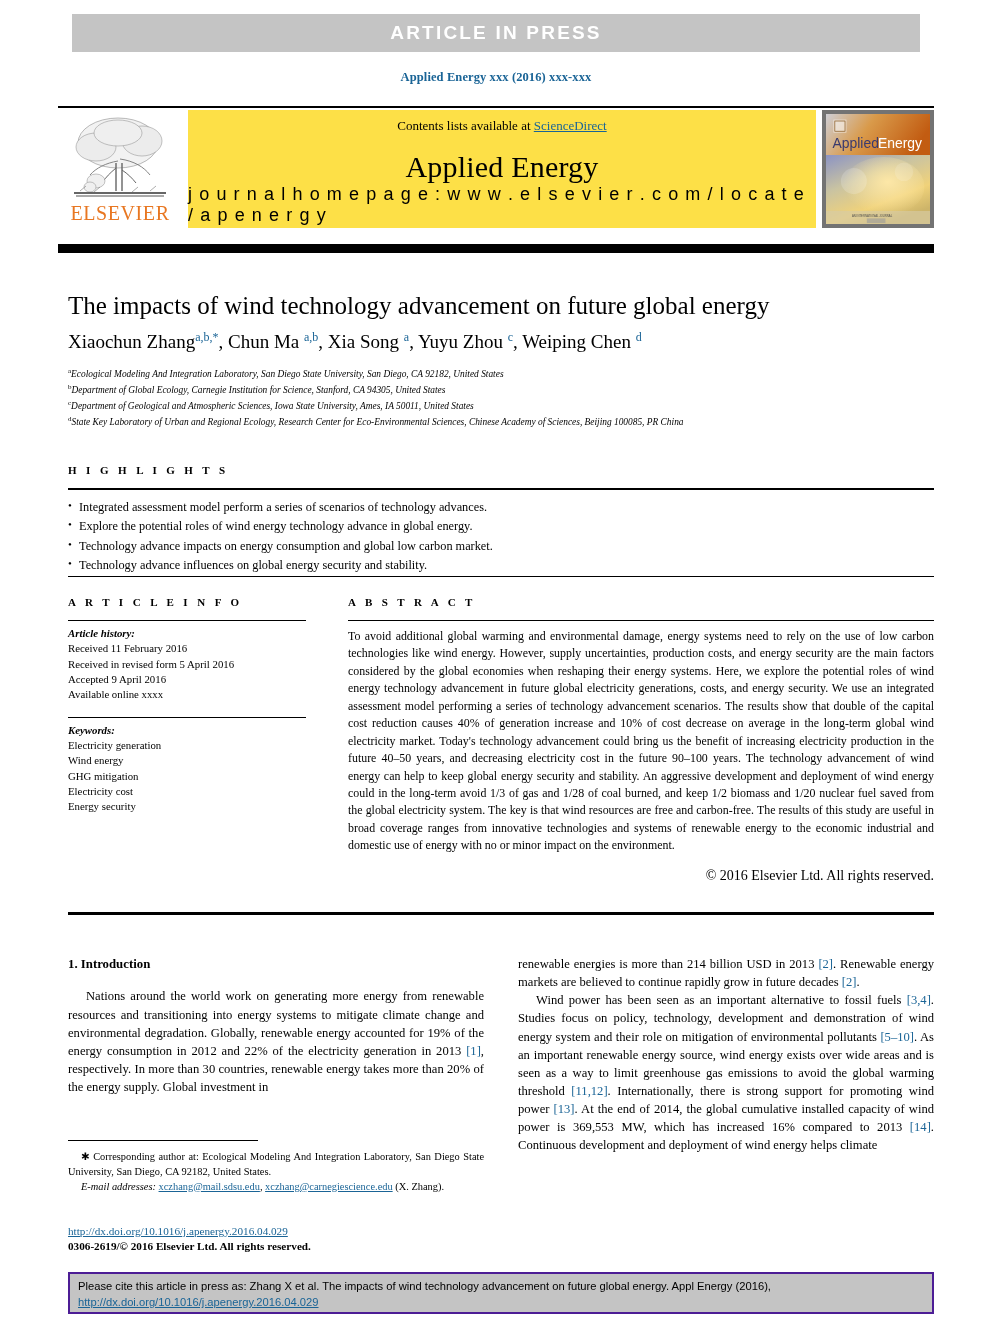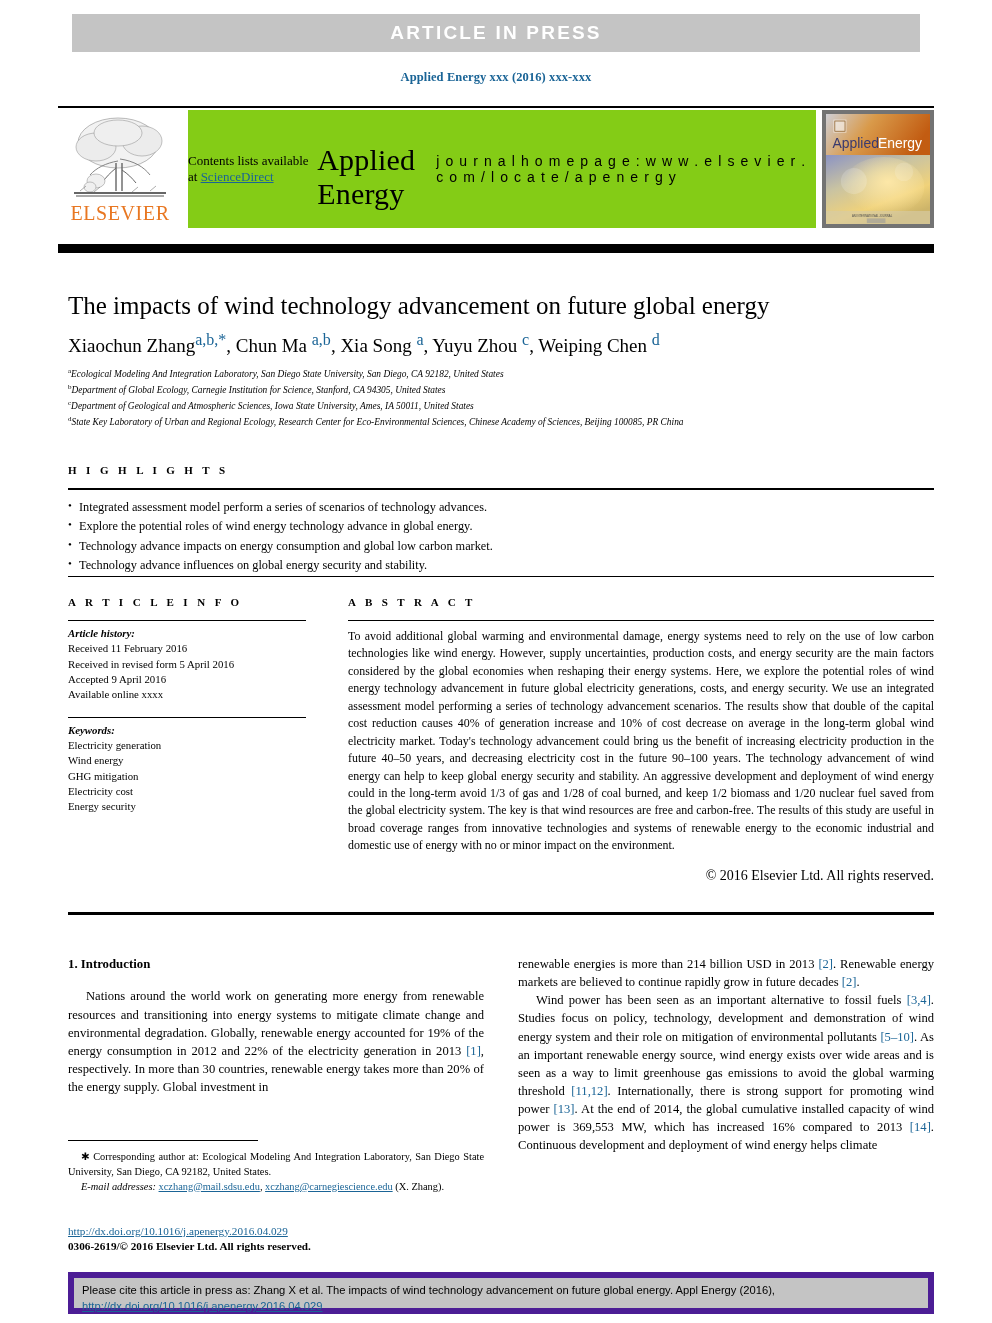--- a/index.html
+++ b/index.html
@@ -64,40 +64,40 @@
   .elsevier-word {
     font-family: "Liberation Serif", serif;
     font-size: 20px;
     letter-spacing: 0.6px;
     color: #e87722;
     line-height: 1;
     margin-top: -2px;
   }
   .masthead-center {
     flex: 1 1 auto;
-    background: #84cc16;
-    display: flex; 
+    background: #fde047;
+    display: flex; flex-direction: column;
     align-items: center; justify-content: space-between;
     padding: 8px 0 8px 0;
     margin: 0 6px;
   }
   .contents-line {
     font-family: "Liberation Serif", serif;
     font-size: 13px;
   }
   .contents-line .sd-link { color: #1a6496; }
   .journal-title {
     font-family: "Liberation Serif", serif;
     font-size: 30px;
     letter-spacing: 0.2px;
     margin-top: 16px;
   }
   .journal-home {
     font-family: "Liberation Sans", sans-serif;
-    font-size: 14px;
+    font-size: 18px;
     letter-spacing: 1.1px;
   }
   .cover-thumb {
     width: 112px; flex: 0 0 112px;
     position: relative;
     border: 4px solid #737373;
     overflow: hidden;
     background: #cfc7b8;
   }
   .cover-svg { display: block; width: 100%; height: 100%; }
@@ -113,21 +113,21 @@
     font-family: "Liberation Serif", serif;
     font-size: 25px;
     line-height: 1.15;
   }
   .authors {
     position: absolute; left: 68px; top: 330px; width: 860px;
     font-family: "Liberation Serif", serif;
     font-size: 19px;
     line-height: 1.3;
   }
-  .authors sup { font-size: 16px; color: #1a6496; vertical-align: super; }
+  .authors sup { font-size: 12px; color: #1a6496; vertical-align: super; }
   .affils {
     position: absolute; left: 68px; top: 366px; width: 870px;
     font-family: "Liberation Serif", serif;
     font-style: italic;
     font-size: 9.4px;
     line-height: 1.48;
   }
   .affils div sup { font-style: normal; font-size: 7px; vertical-align: super; }
 
   
@@ -237,21 +237,21 @@
     font-size: 11.2px;
     line-height: 1.38;
   }
   .doi-block .issn { font-weight: bold; }
 
   
   .cite-box {
     position: absolute; left: 68px; top: 1272px;
     width: 866px; height: 42px;
     background: #c4c4c4;
-    border: 6px solid #4c1d95;
+    border: 2px solid #4c1d95;
     padding: 5px 8px;
     font-family: "Liberation Sans", sans-serif;
     font-size: 11.2px;
     line-height: 1.42;
   }
 </style>
 </head>
 <body>
 
 <div class="aip-band">

